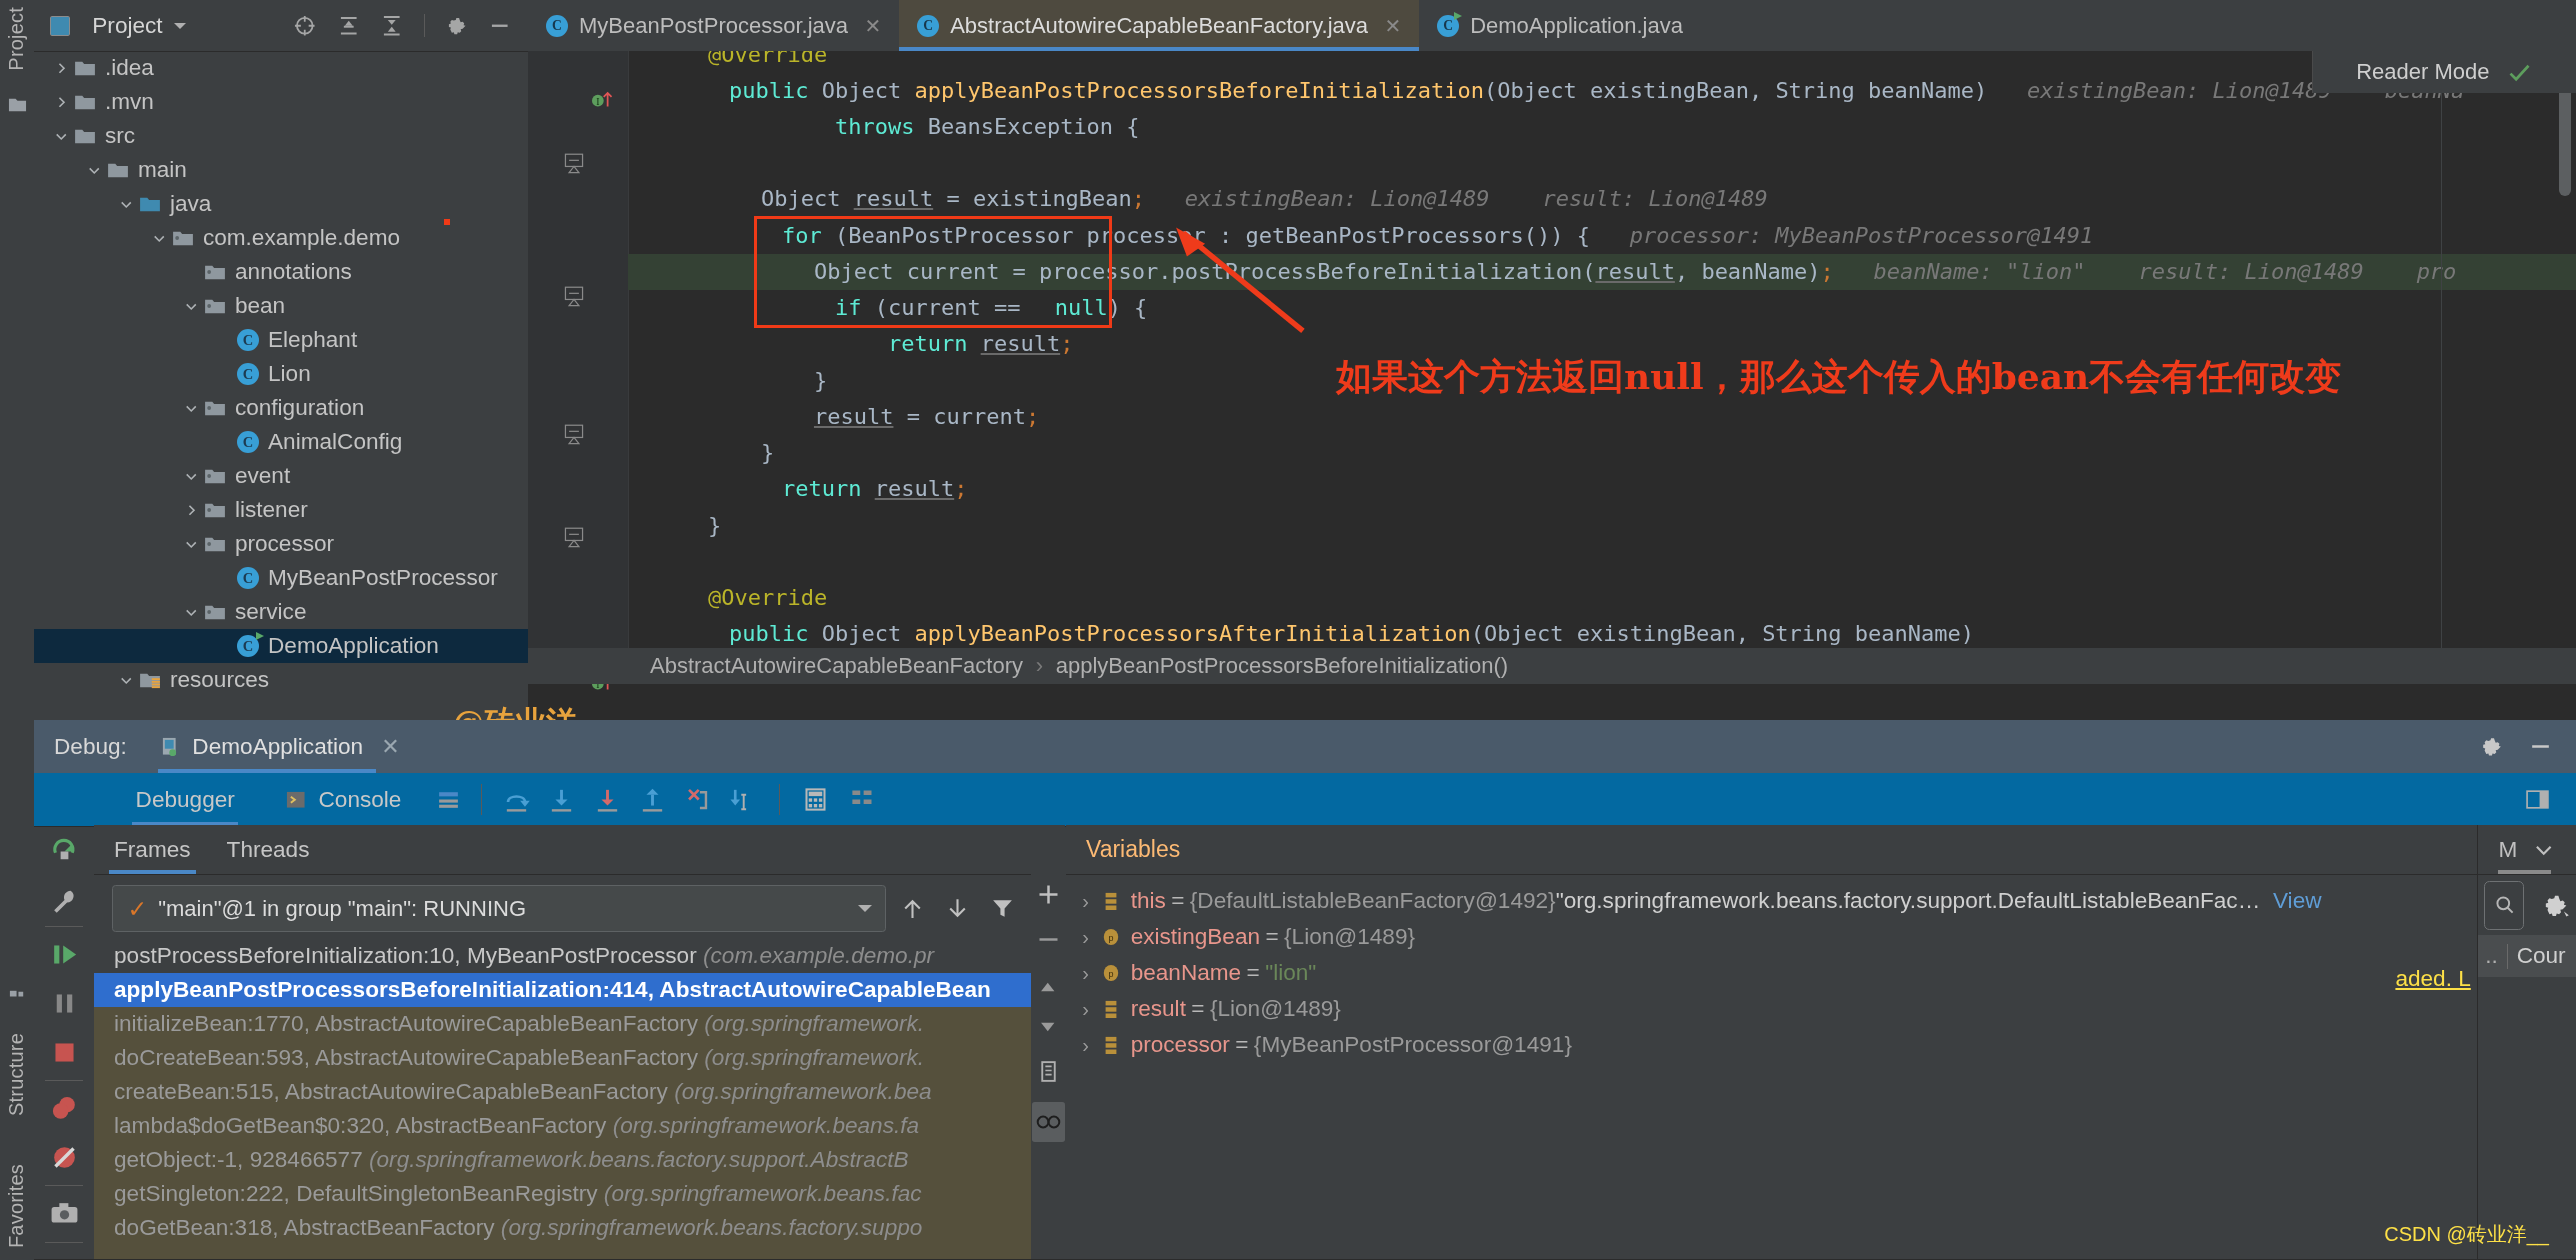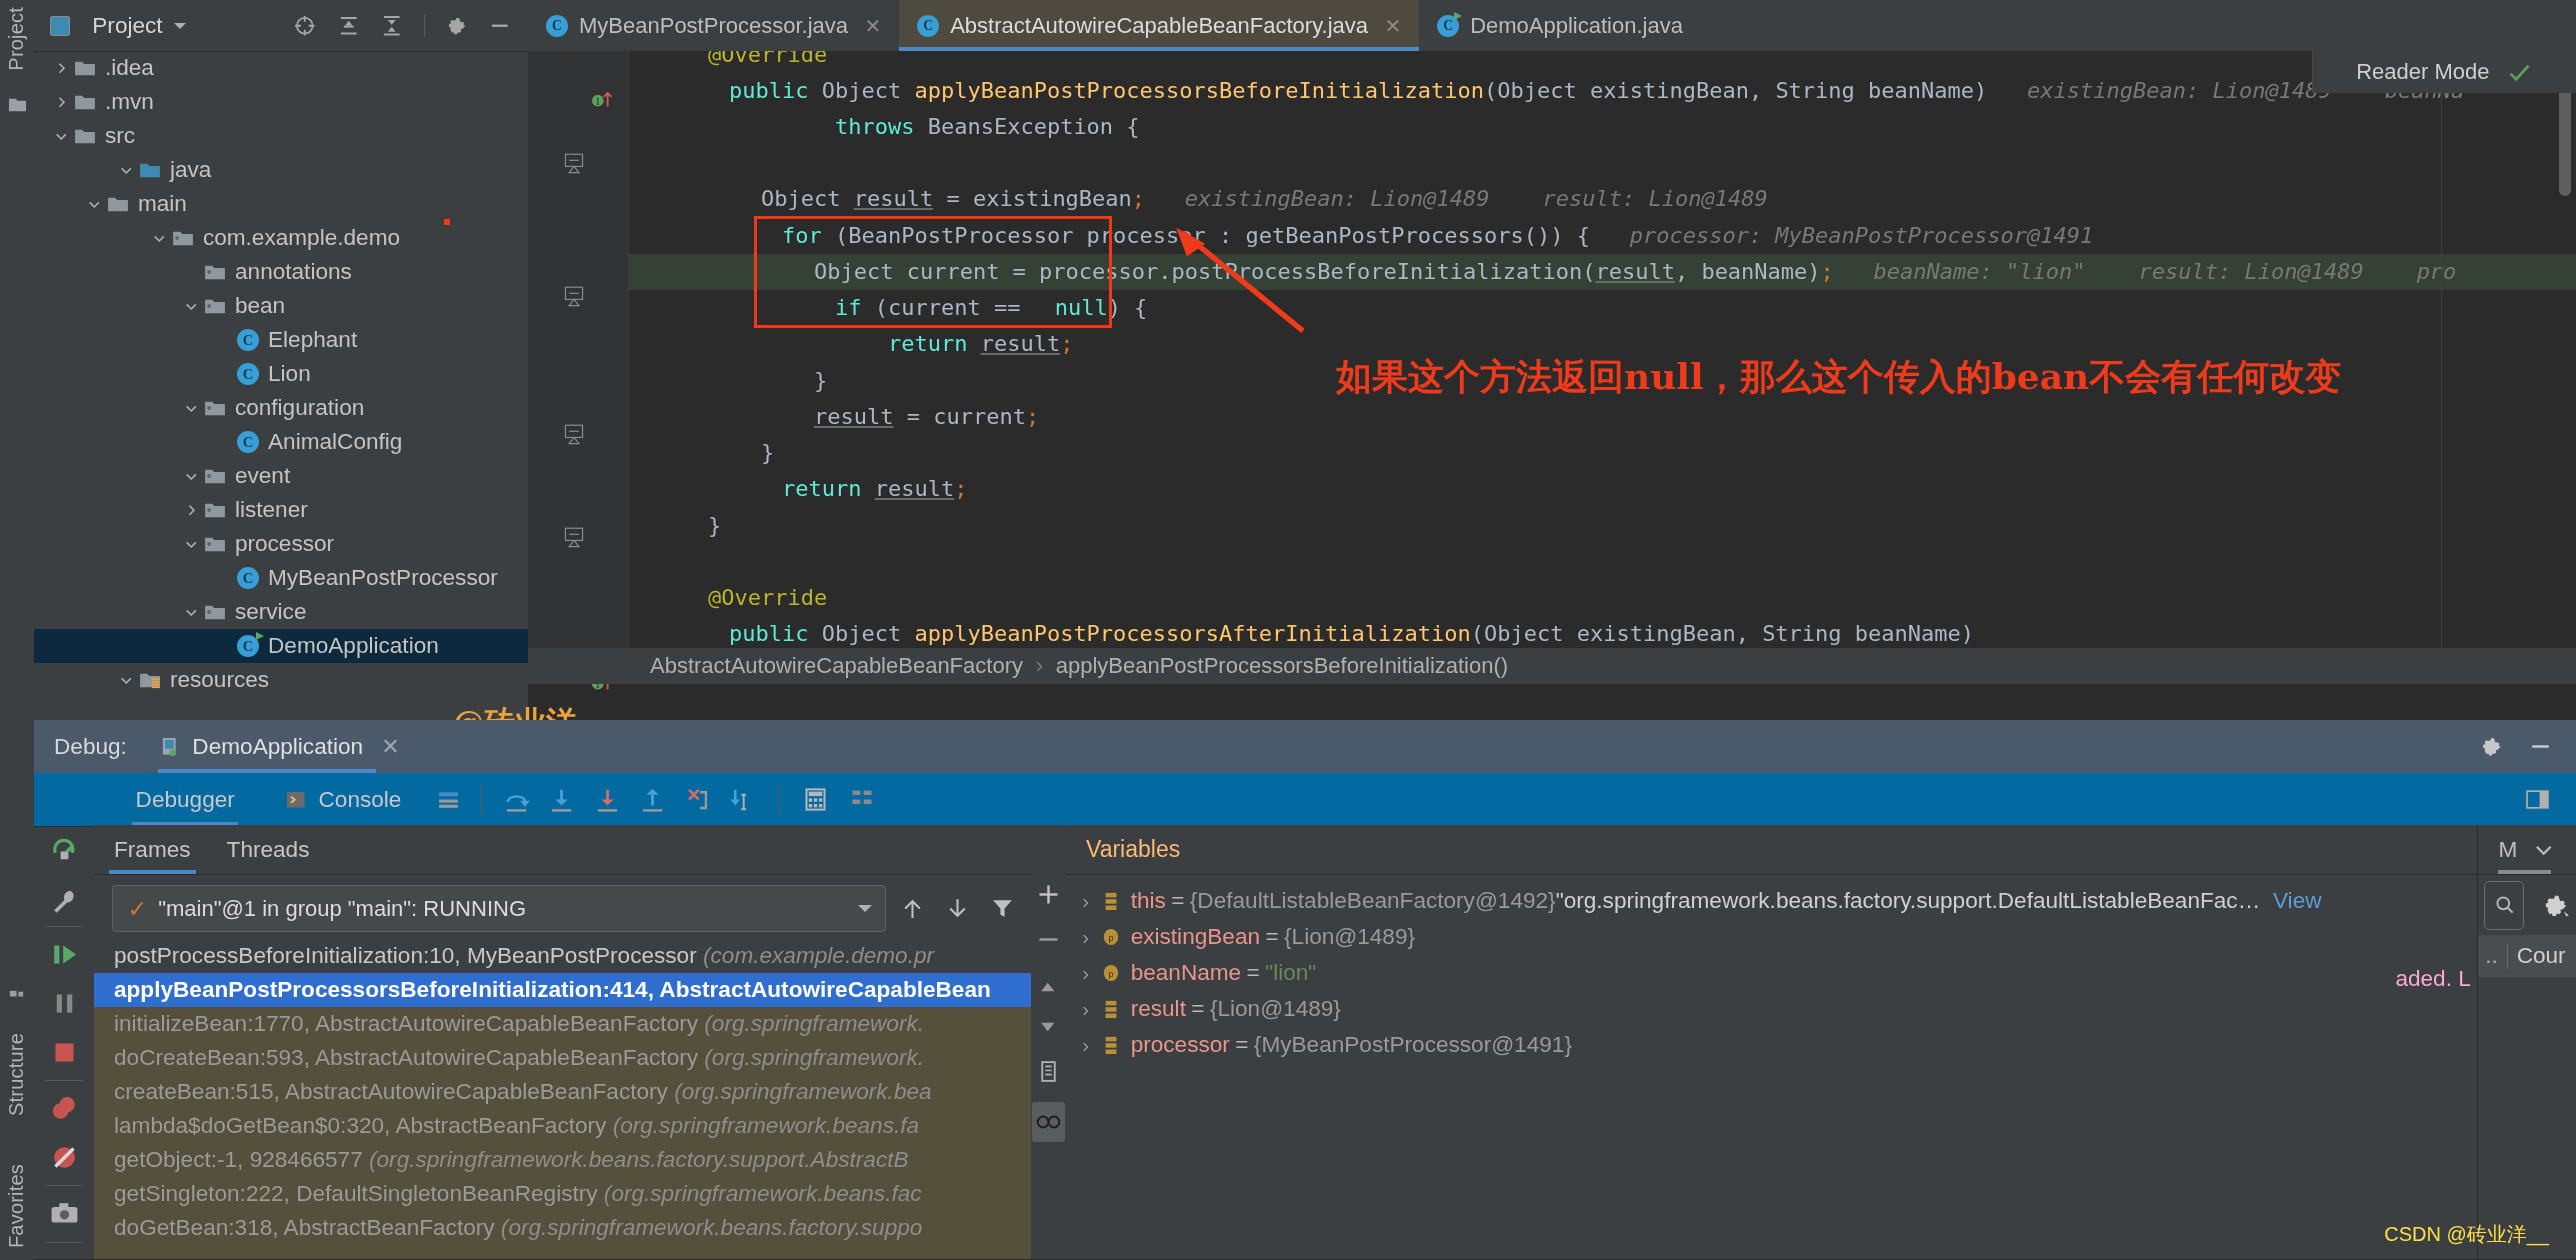--- a/index.html
+++ b/index.html
@@ -135,21 +135,21 @@
   .rightRail{position:absolute;right:0;top:825px;bottom:0;width:98px;background:#3c3f41;
              border-left:0.9px solid #2b2b2b;}
   .rrTop{height:49px;display:flex;align-items:center;justify-content:center;gap:14.5px;
          border-bottom:0.9px solid #2b2b2b;font-size:22.6px;color:#c0c0c0;position:relative;}
   .rrTop:after{content:"";position:absolute;left:20px;right:25px;bottom:0;height:4.5px;background:#8a8a8a;}
   .rrSearch{height:60px;display:flex;align-items:center;justify-content:center;gap:16.3px;}
   .srchbox{width:38px;height:47px;border:0.9px solid #6e7173;border-radius:5.4px;
            display:flex;align-items:center;justify-content:center;}
   .rrCour{height:42px;display:flex;align-items:center;background:#4a4d4f;font-size:22.6px;color:#d0d0d0;gap:9px;padding-left:7.2px;}
 
-  .loadedTxt{position:absolute;right:101px;top:971px;font-size:22.6px;color:#f9a8d4;}
+  .loadedTxt{position:absolute;right:101px;top:971px;font-size:22.6px;color:#fde047;text-decoration:underline;}
   .watermark{position:absolute;right:27px;bottom:12.7px;font-size:20px;color:#fde047;}
   .wm-orange{position:absolute;color:#e8a33d;font-size:31px;
              font-family:"DejaVu Serif","Liberation Serif",serif;font-weight:bold;}
   .bottomline{position:absolute;left:0;right:0;bottom:0;height:1.8px;background:#2b2b2b;}
 </style>
 </head>
 <body>
 
 <div class="app">
 
@@ -221,38 +221,38 @@
           <div style="flex: 0 0 20px; height: 0.9px;"></div>
           <svg viewBox="0 0 16 16" class="arw">
             <path d="M3 6l5 5 5-5" stroke="#aeb2b5" stroke-width="1.8" fill="none"></path>
           </svg>
           <svg viewBox="0 0 24 20" class="fico">
             <path d="M1 3h8l2 2.5h12V18H1z" fill="#8f989f"></path>
           </svg>
           <span>src</span>
         </div>
         <div class="trow">
+          <div style="flex: 0 0 53px; height: 0.9px;"></div>
+          <svg viewBox="0 0 16 16" class="arw">
+            <path d="M3 6l5 5 5-5" stroke="#aeb2b5" stroke-width="1.8" fill="none"></path>
+          </svg>
+          <svg viewBox="0 0 24 20" class="fico">
+            <path d="M1 3h8l2 2.5h12V18H1z" fill="#8f989f"></path>
+          </svg>
+          <span>main</span>
+        </div>
+        <div class="trow">
           <div style="flex: 0 0 85px; height: 0.9px;"></div>
           <svg viewBox="0 0 16 16" class="arw">
             <path d="M3 6l5 5 5-5" stroke="#aeb2b5" stroke-width="1.8" fill="none"></path>
           </svg>
           <svg viewBox="0 0 24 20" class="fico">
             <path d="M1 3h8l2 2.5h12V18H1z" fill="#3f8ab0"></path>
           </svg>
           <span>java</span>
-        </div>
-        <div class="trow">
-          <div style="flex: 0 0 53px; height: 0.9px;"></div>
-          <svg viewBox="0 0 16 16" class="arw">
-            <path d="M3 6l5 5 5-5" stroke="#aeb2b5" stroke-width="1.8" fill="none"></path>
-          </svg>
-          <svg viewBox="0 0 24 20" class="fico">
-            <path d="M1 3h8l2 2.5h12V18H1z" fill="#8f989f"></path>
-          </svg>
-          <span>main</span>
         </div>
         <div class="trow">
           <div style="flex: 0 0 118px; height: 0.9px;"></div>
           <svg viewBox="0 0 16 16" class="arw">
             <path d="M3 6l5 5 5-5" stroke="#aeb2b5" stroke-width="1.8" fill="none"></path>
           </svg>
           <svg viewBox="0 0 24 20" class="fico">
             <path d="M1 3h8l2 2.5h12V18H1z" fill="#8f989f"></path>
             <circle cx="5.5" cy="10" r="2.1" fill="#5b6468"></circle>
           </svg>

